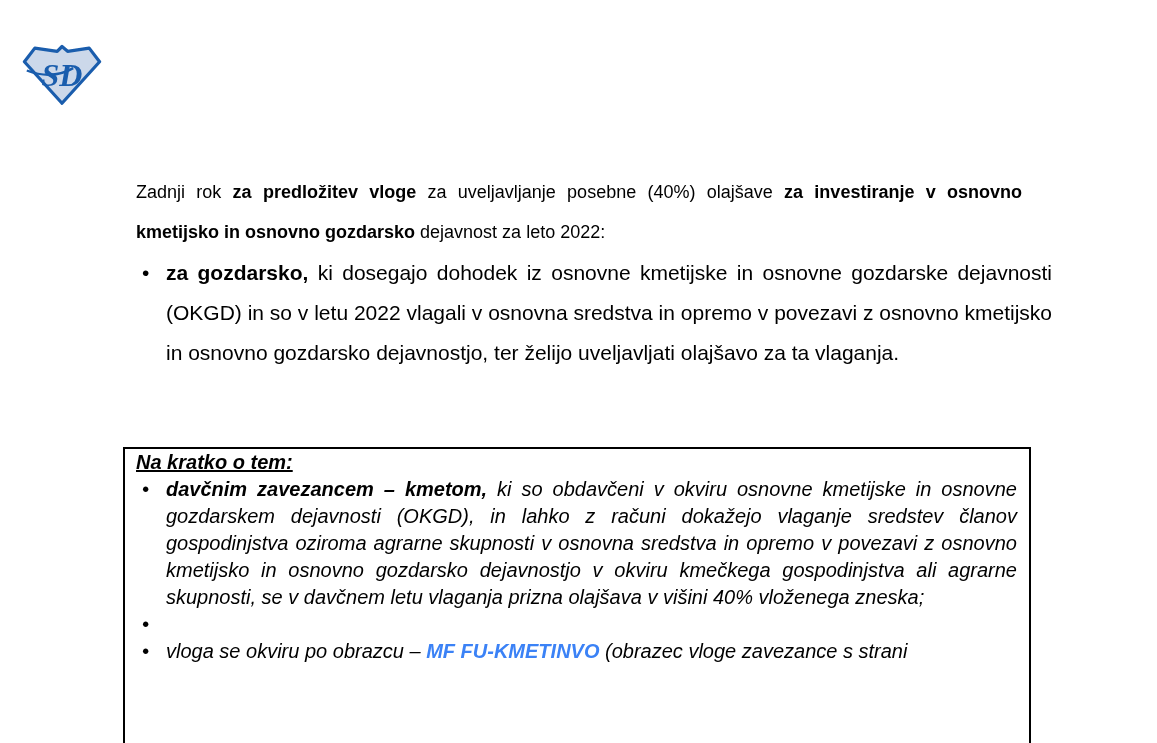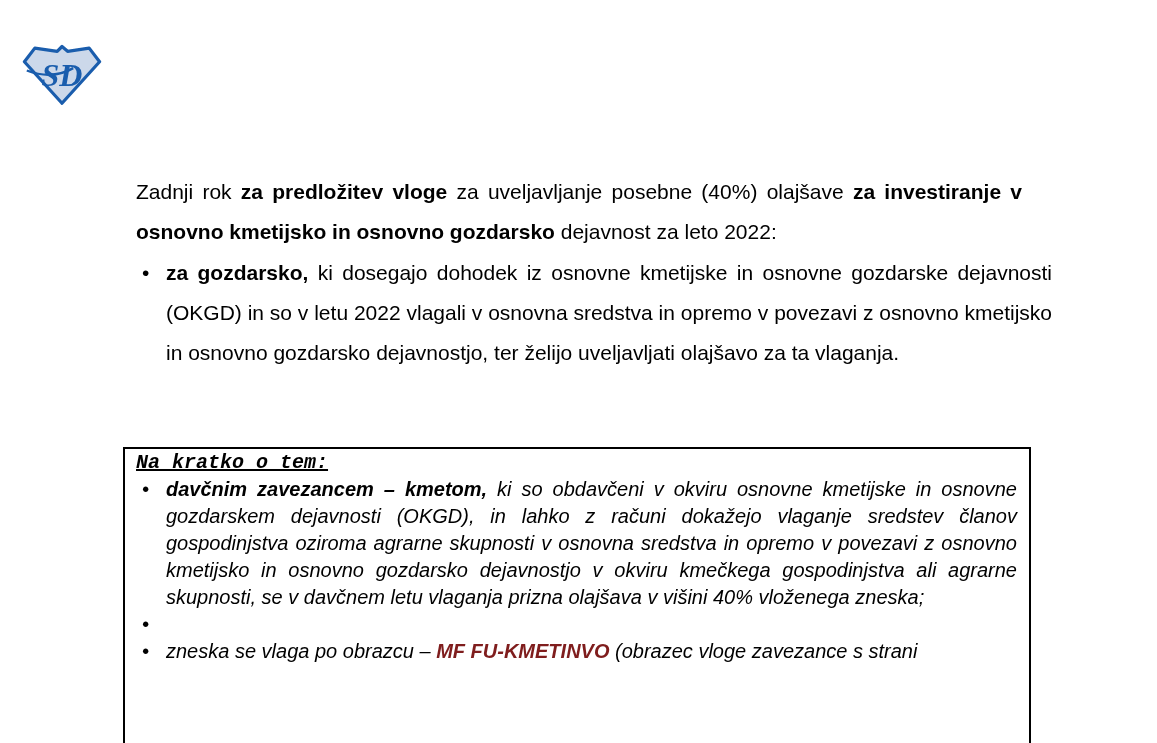--- a/index.html
+++ b/index.html
@@ -15,21 +15,21 @@
   .logo{
     position:absolute;
     left:22px; top:44px;
     width:80px; height:61px;
   }
   .intro{
     position:absolute;
     left:136px; top:172px;
     width:886px;
     margin:0;
-    font-size:21px;
+    font-size:18px;
     line-height:40px;
     text-align:justify;
   }
   .main-li{
     position:absolute;
     left:136px; top:253px;
     width:886px;
     font-size:21px;
     line-height:40px;
   }
@@ -51,21 +51,20 @@
     border:2px solid #000;
     padding:0 12px 0 11px;
     font-style:italic;
     font-size:20px;
     line-height:27px;
   }
   .box-title{
     font-weight:bold;
     text-decoration:underline;
     margin:0;
-    font-family:Liberation Mono, monospace;
   }
   .gap{ margin-top:27px; }
   .b{ font-weight:bold; }
   .link{ font-weight:bold; cursor:pointer; }
 </style>
 </head>
 <body>
 
 <div class="page">
 
@@ -89,17 +88,17 @@
       <span class="marker">•</span>
       <span><span class="b">davčnim zavezancem – kmetom,</span><span> ki so obdavčeni v okviru osnovne kmetijske in osnovne gozdarskem dejavnosti (OKGD), in lahko z računi dokažejo vlaganje sredstev članov gospodinjstva oziroma agrarne skupnosti v osnovna sredstva in opremo v povezavi z osnovno kmetijsko in osnovno gozdarsko dejavnostjo v okviru kmečkega gospodinjstva ali agrarne skupnosti, se v davčnem letu vlaganja prizna olajšava v višini 40% vloženega zneska;</span></span>
     </div>
 
     <div class="li">
       <span class="marker">•</span>
     </div>
 
     <div class="li gap">
       <span class="marker">•</span>
-      <span><span>zneska se vlaga po obrazcu – </span><span class="b link" style="color: #7f1d1d;">MF FU-KMETINVO</span><span> (obrazec vloge zavezance s strani</span></span>
+      <span><span>vloga se okviru po obrazcu – </span><span class="b link" style="color: #3b82f6;">MF FU-KMETINVO</span><span> (obrazec vloge zavezance s strani</span></span>
     </div>
   </div>
 
 </div>
 
 </body></html>

